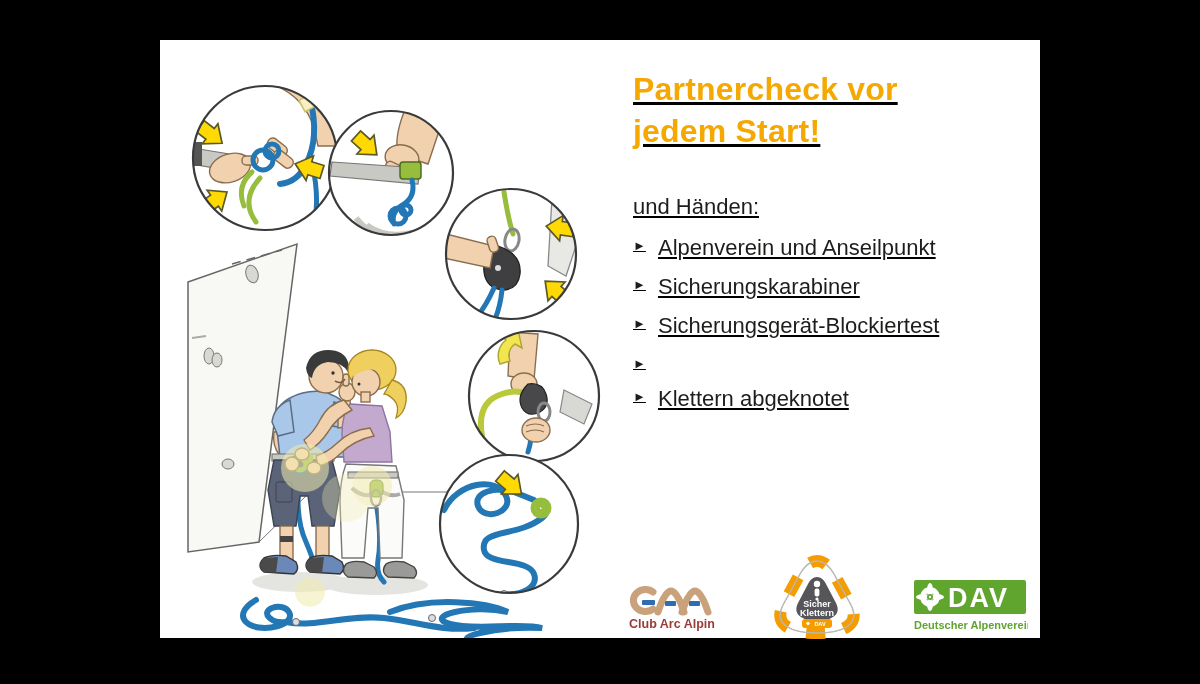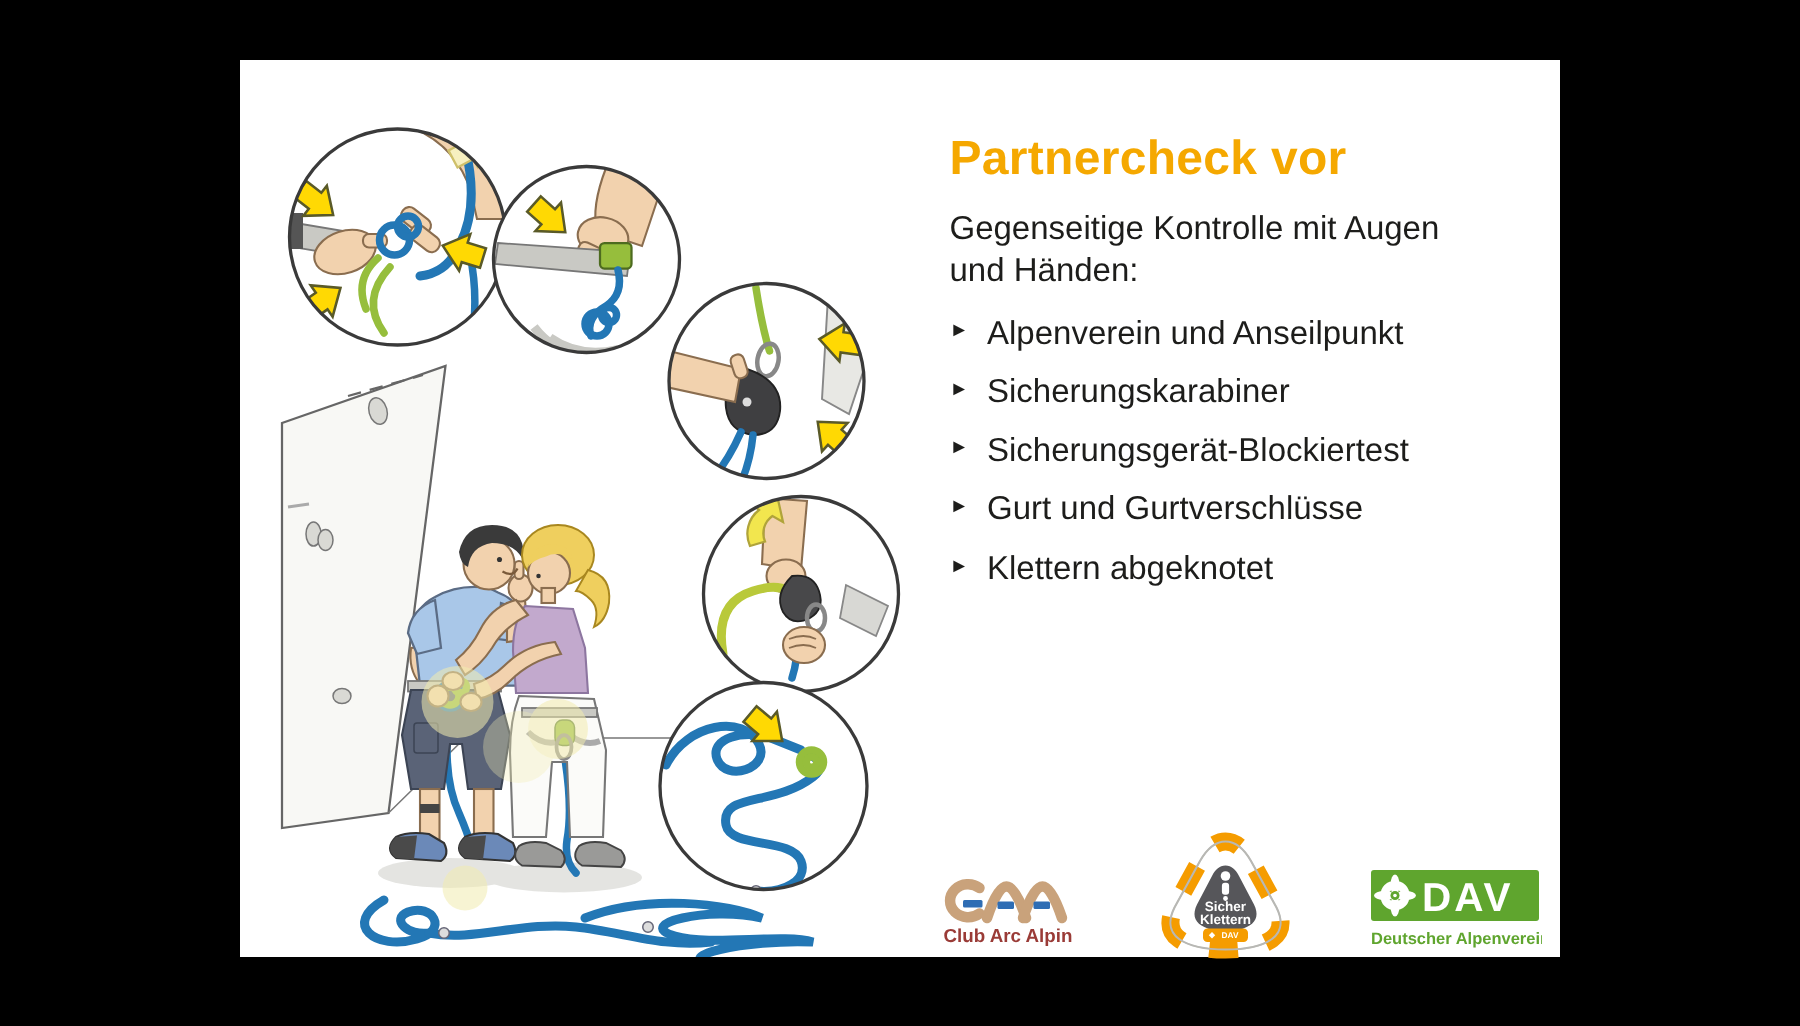--- a/index.html
+++ b/index.html
@@ -1,19 +1,19 @@
 <!DOCTYPE html>
 <html style="--accent-orange: #F5A800; --text: #1D1D1B; --rope-blue: #2377B5; --highlight-green: #96BE3C; --arrow-yellow: #FFD903; --caa-tan: #C9A27B; --caa-blue: #2E6DB4; --caa-red: #9A3B37; --badge-orange: #F59C00; --badge-gray: #56565A; --dav-green: #5FA52E;"><head>
 <meta charset="utf-8">
 <style>
   html,body{margin:0;padding:0;width:1200px;height:684px;background:#000;overflow:hidden;
     font-family:"Liberation Sans",sans-serif;}
   .card{position:absolute;left:160px;top:40px;width:880px;height:598px;background:#fff;}
   .illu{position:absolute;left:0;top:0;}
-  .content{position:absolute;left:473px;top:44px;width:382px;}
+  .content{position:absolute;left:473px;top:28px;width:382px;text-decoration:underline;}
   h1.title{margin:0 0 12px 0;font-size:32px;line-height:1.32;font-weight:bold;
     color:var(--accent-orange,#F5A800);letter-spacing:.2px;}
   p.intro{margin:0 0 14px 0;font-size:22px;line-height:1.28;color:var(--text,#1d1d1b);}
   ul.checks{list-style:none;margin:8px 0 0 0;padding:0;}
   ul.checks li{display:flex;gap:11px;align-items:flex-start;font-size:22px;line-height:1.15;
     color:var(--text,#1d1d1b);margin-bottom:14px;}
   ul.checks .marker{flex:0 0 14px;font-size:13px;padding-top:4px;color:var(--text,#1d1d1b);}
   .logos{position:absolute;left:0;top:0;width:880px;height:598px;pointer-events:none;}
   .caa{position:absolute;left:458px;top:540px;}
   .badge{position:absolute;left:612px;top:514px;}
@@ -225,38 +225,37 @@
         <circle cx="344" cy="554" r="3.5" fill="#eee" stroke="#667"></circle>
         <circle cx="381" cy="468" r="8" class="green"></circle>
         <circle cx="381" cy="468" r="3.5" class="green" stroke-width="3"></circle>
         <use href="#arr" class="arrow" transform="translate(340,436) rotate(40) scale(0.85)"></use>
       </g>
       <circle cx="349" cy="484" r="69" class="circ-outline"></circle>
     </g>
   </svg>
 
   <div class="content">
-    <h1 class="title"><span>Partnercheck vor</span><br></h1>
-    <p class="intro"><span>Gegenseitige Kontrolle mit Augen</span><br><span>und Händen:</span></p>
+    <h1 class="title"><span>Partnercheck vor</span><br><span>jedem Start!</span></h1>
+    <p class="intro"><br><span>und Händen:</span></p>
     <ul class="checks">
       <li>
         <span class="marker">►</span>
         <span>Alpenverein und Anseilpunkt</span>
         </li>
       <li>
         <span class="marker">►</span>
         <span>Sicherungskarabiner</span>
         </li>
       <li>
         <span class="marker">►</span>
         <span>Sicherungsgerät-Blockiertest</span>
         </li>
       <li>
         <span class="marker">►</span>
-        <span>Gurt und Gurtverschlüsse</span>
         </li>
       <li>
         <span class="marker">►</span>
         <span>Klettern abgeknotet</span>
         </li>
     </ul>
   </div>
 
   <div class="logos">
 

